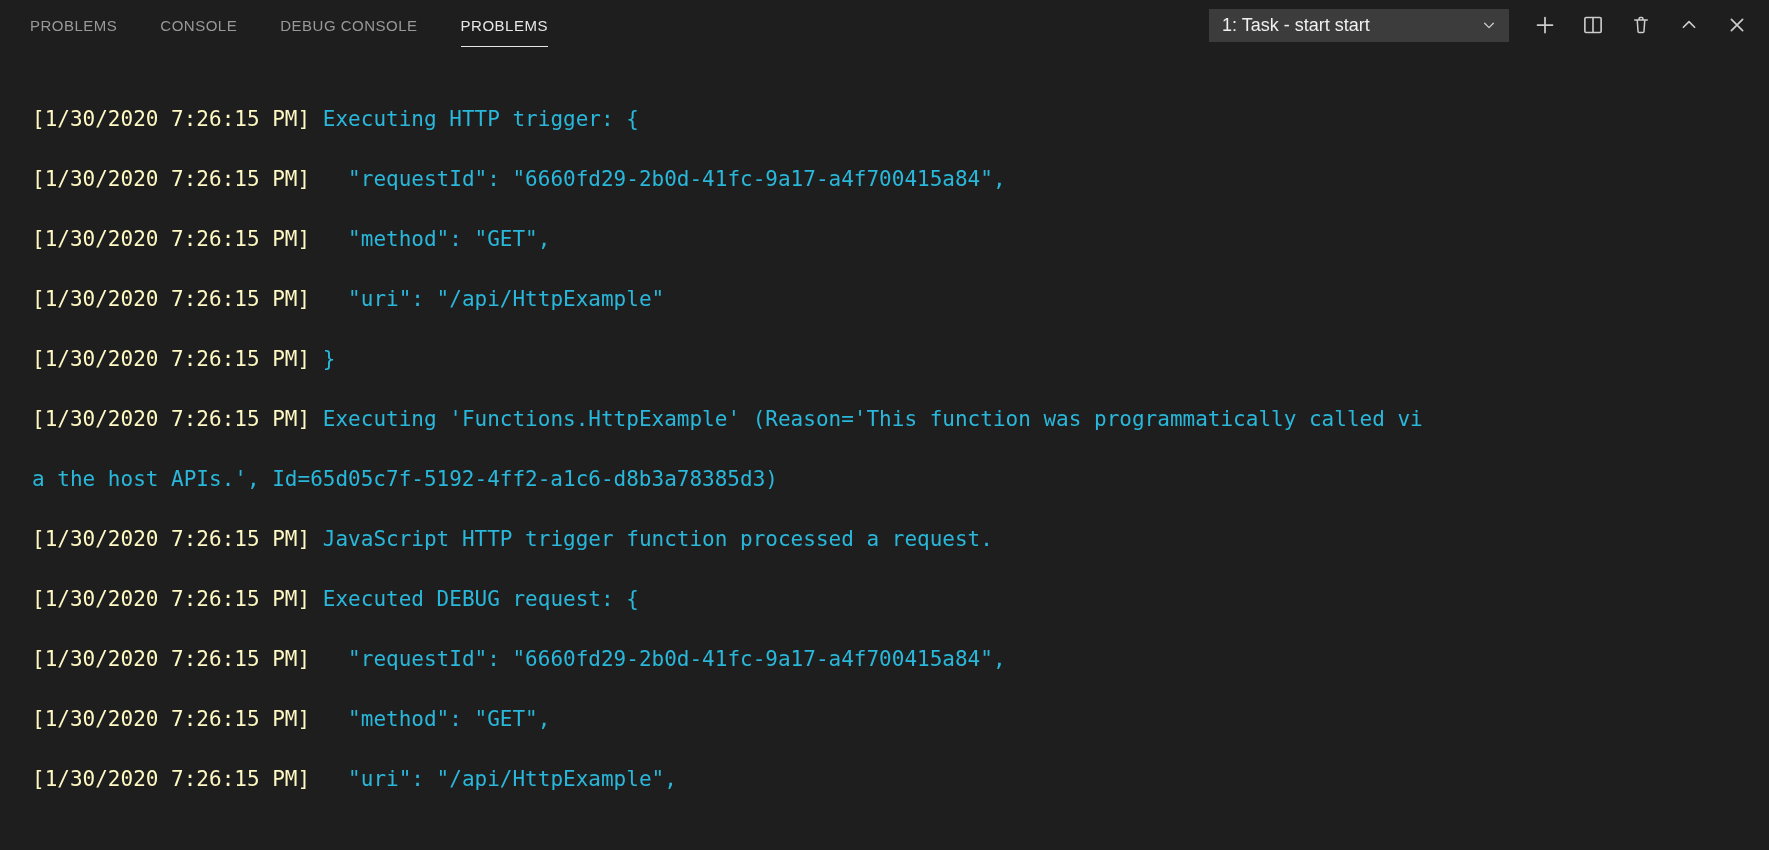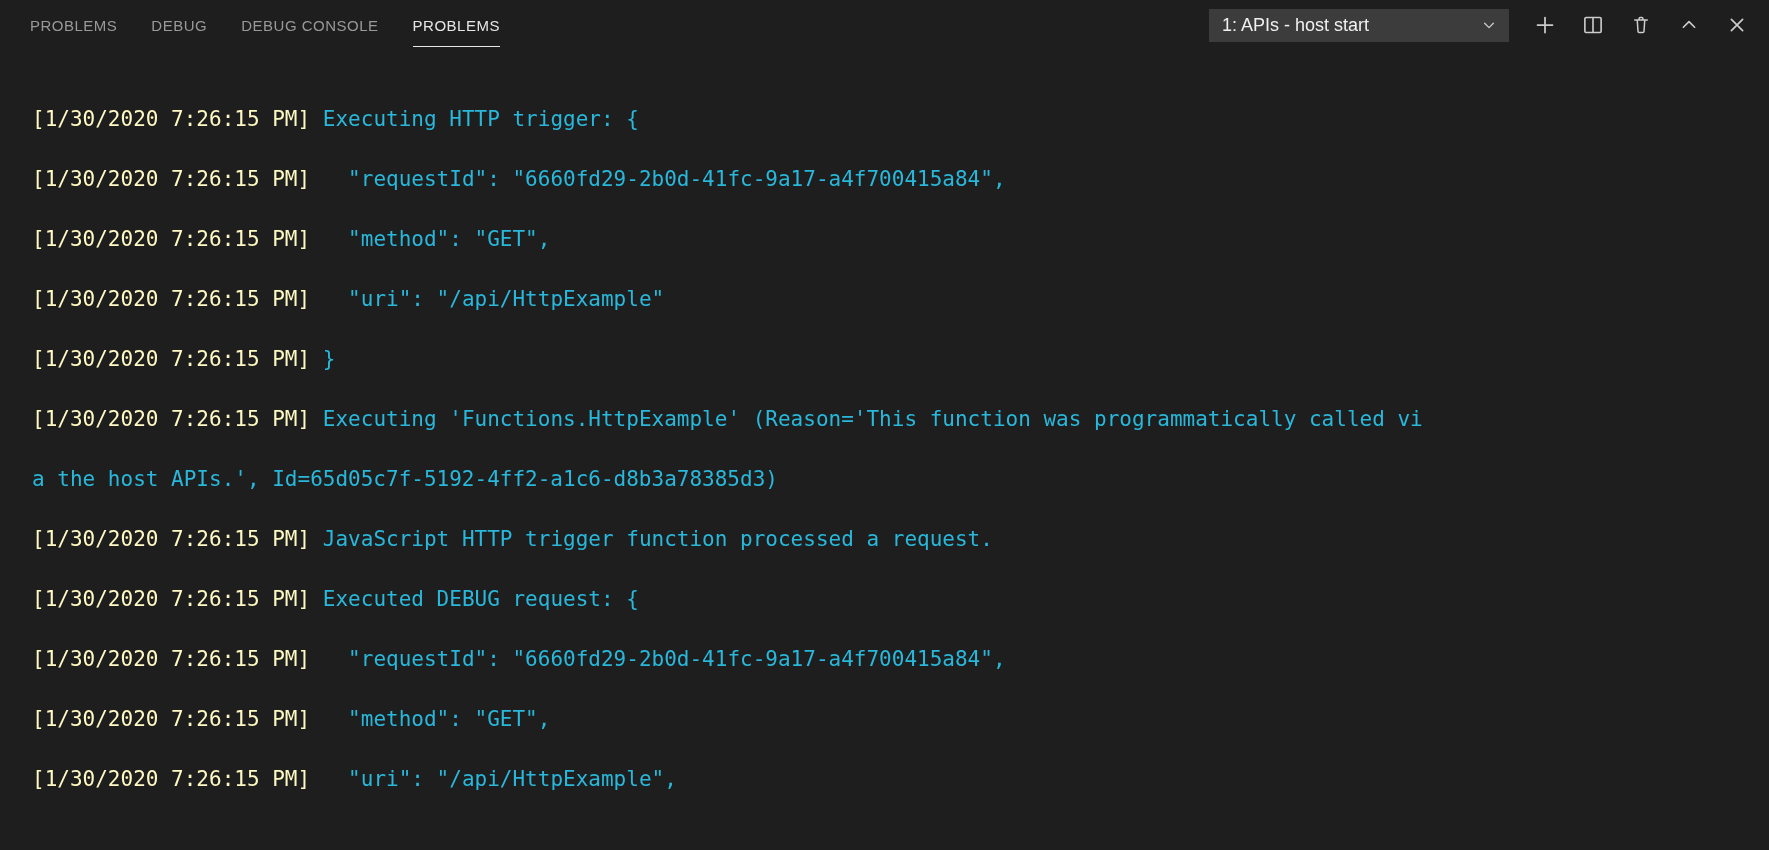--- a/index.html
+++ b/index.html
@@ -18,21 +18,21 @@
     }
     .panel-header {
       display: flex;
       align-items: center;
       height: 50px;
       padding: 0 20px 0 30px;
       background: #1e1e1e;
     }
     .tabs {
       display: flex;
-      gap: 34px;
+      gap: 43px;
       flex: 1;
     }
     .tab {
       color: #999999;
       font-size: 15px;
       letter-spacing: 0.5px;
       padding: 14px 0 12px 0;
       cursor: pointer;
     }
     .tab.active {
@@ -88,27 +88,27 @@
     .cy {
       color: #29b8db;
     }
   </style>
 </head>
 <body>
 
 <div class="panel-header">
   <div class="tabs">
     <div class="tab">PROBLEMS</div>
-    <div class="tab">DEBUG</div>
+    <div class="tab">CONSOLE</div>
     <div class="tab">DEBUG CONSOLE</div>
     <div class="tab active">PROBLEMS</div>
   </div>
   <div class="actions">
     <div class="terminal-select">
-      <span>1: APIs - host start</span>
+      <span>1: Task - start start</span>
       <span class="chev">
         <svg width="14" height="14" viewBox="0 0 16 16" fill="none">
             <path d="M3 6l5 5 5-5" stroke="#cccccc" stroke-width="1.5" fill="none" stroke-linecap="round" stroke-linejoin="round"></path>
           </svg>
       </span>
     </div>
     <div class="icon-btn" title="New Terminal">
       <svg width="20" height="20" viewBox="0 0 16 16">
           <path d="M8 2v12M2 8h12" stroke="#cccccc" stroke-width="1.4" stroke-linecap="round"></path>
         </svg>

